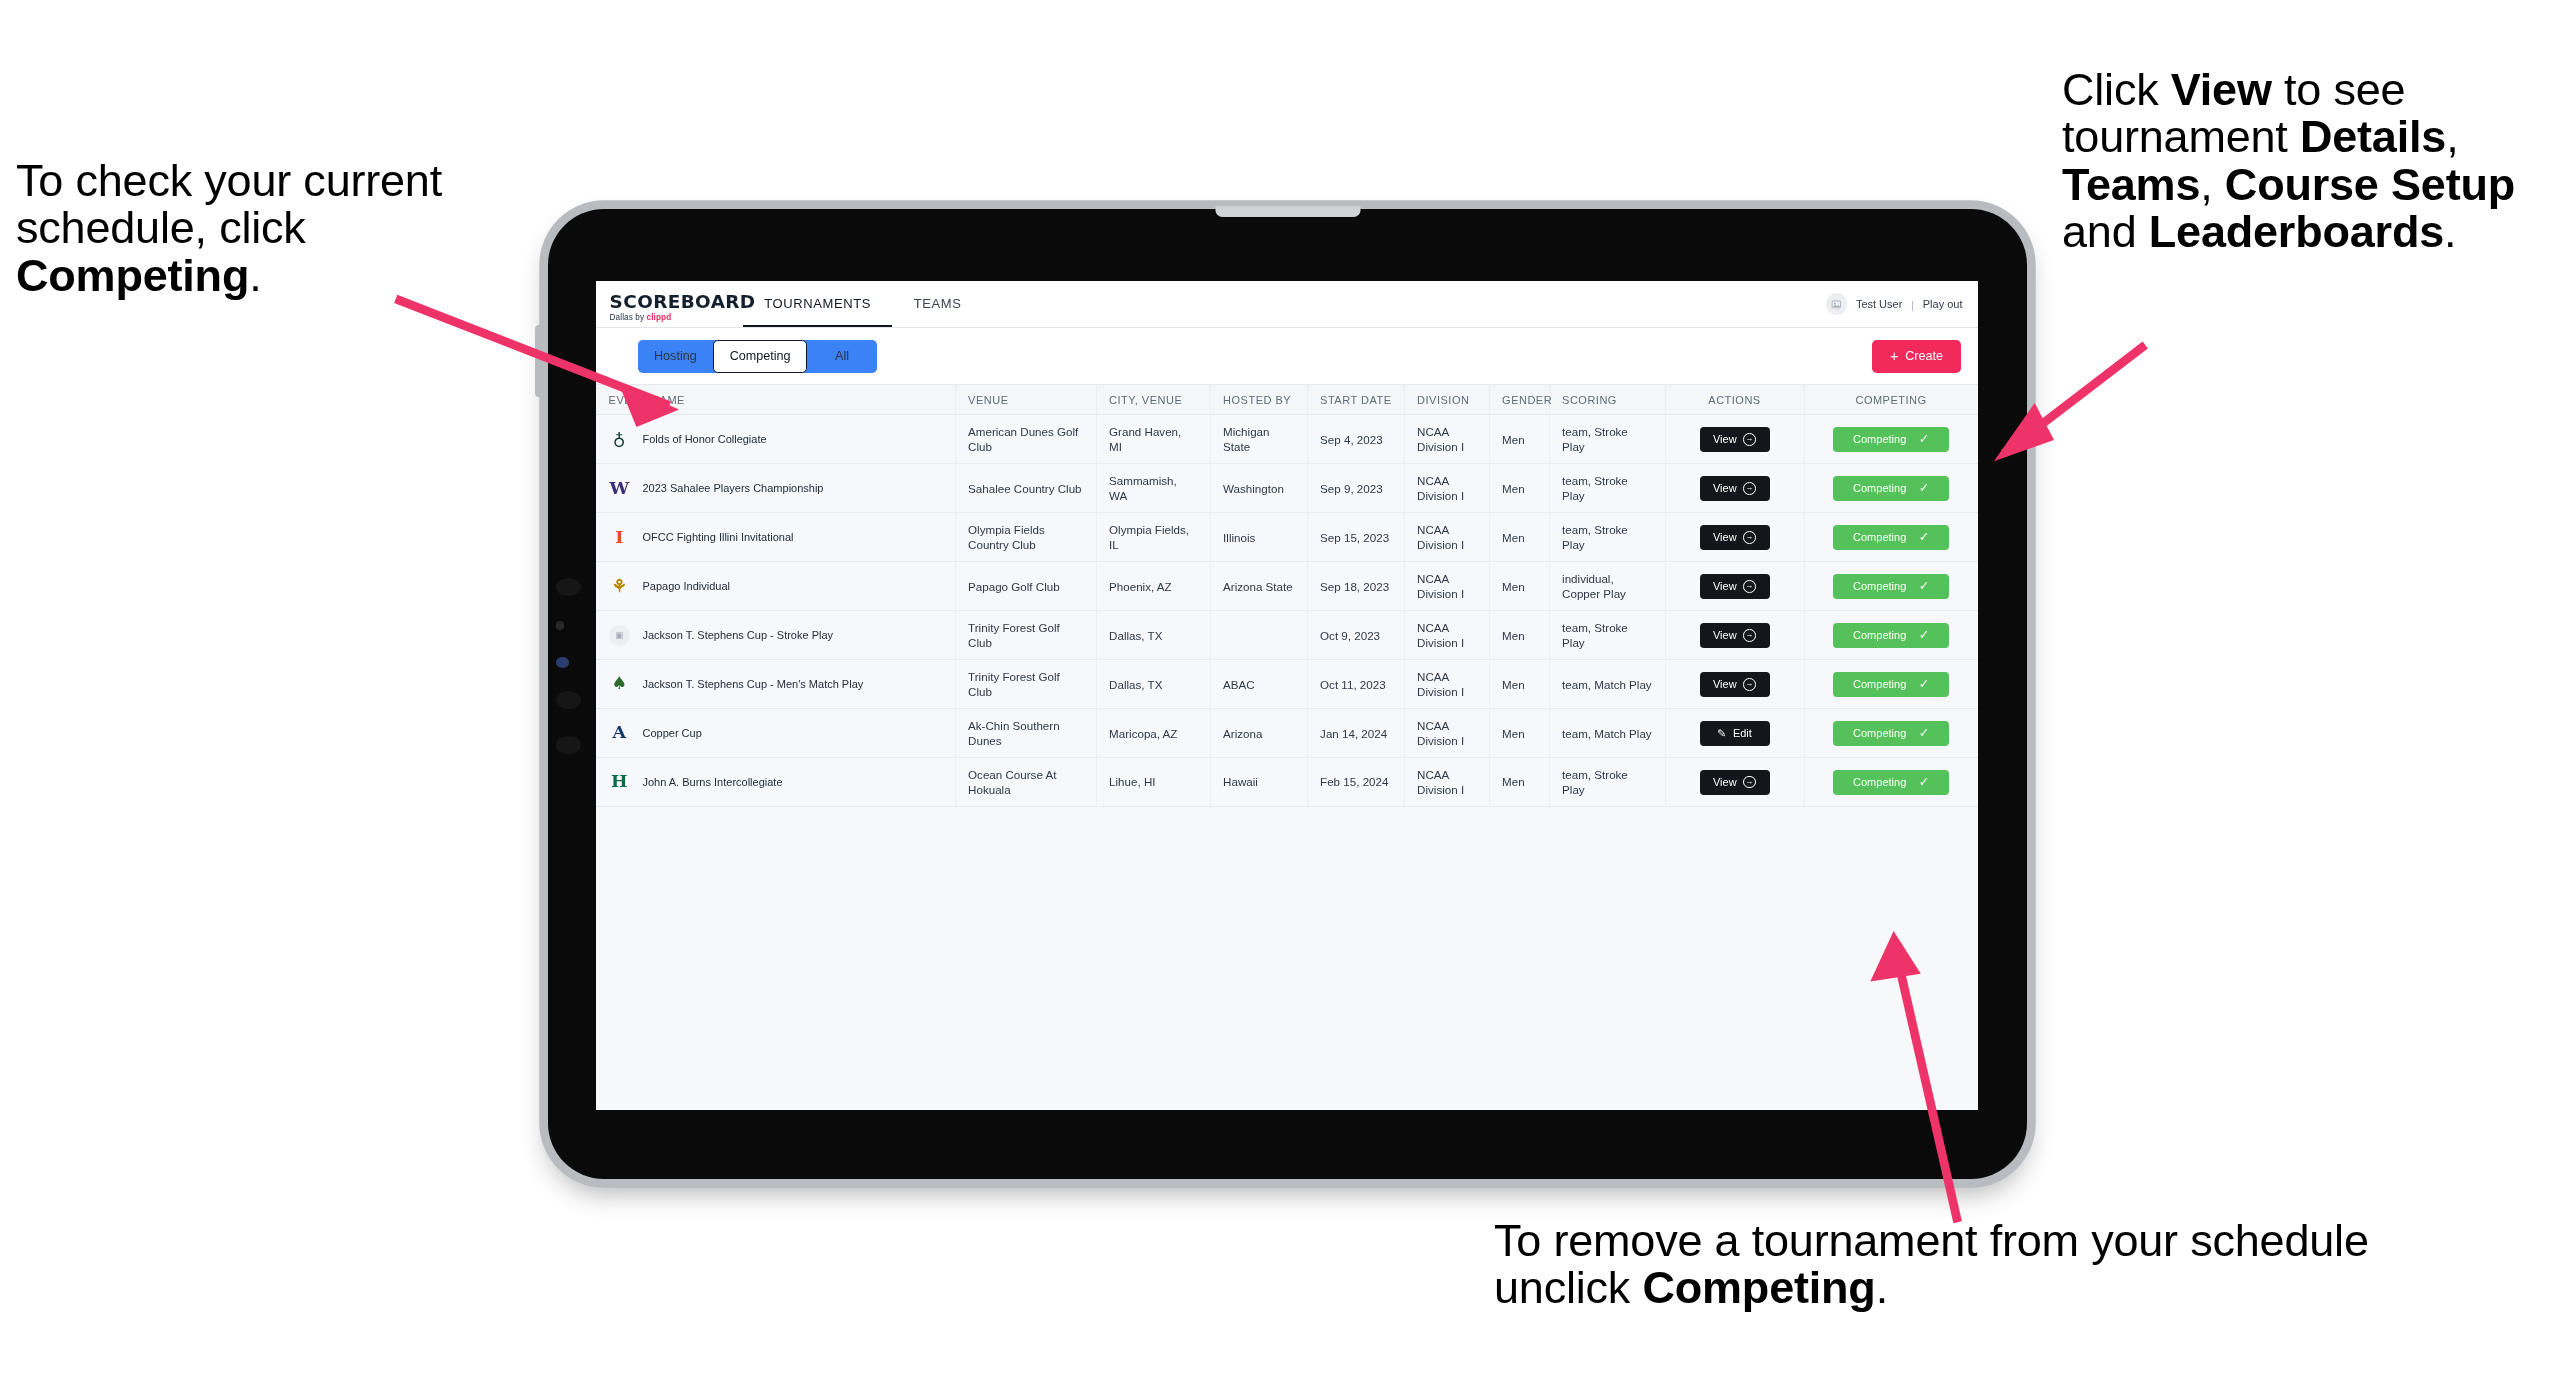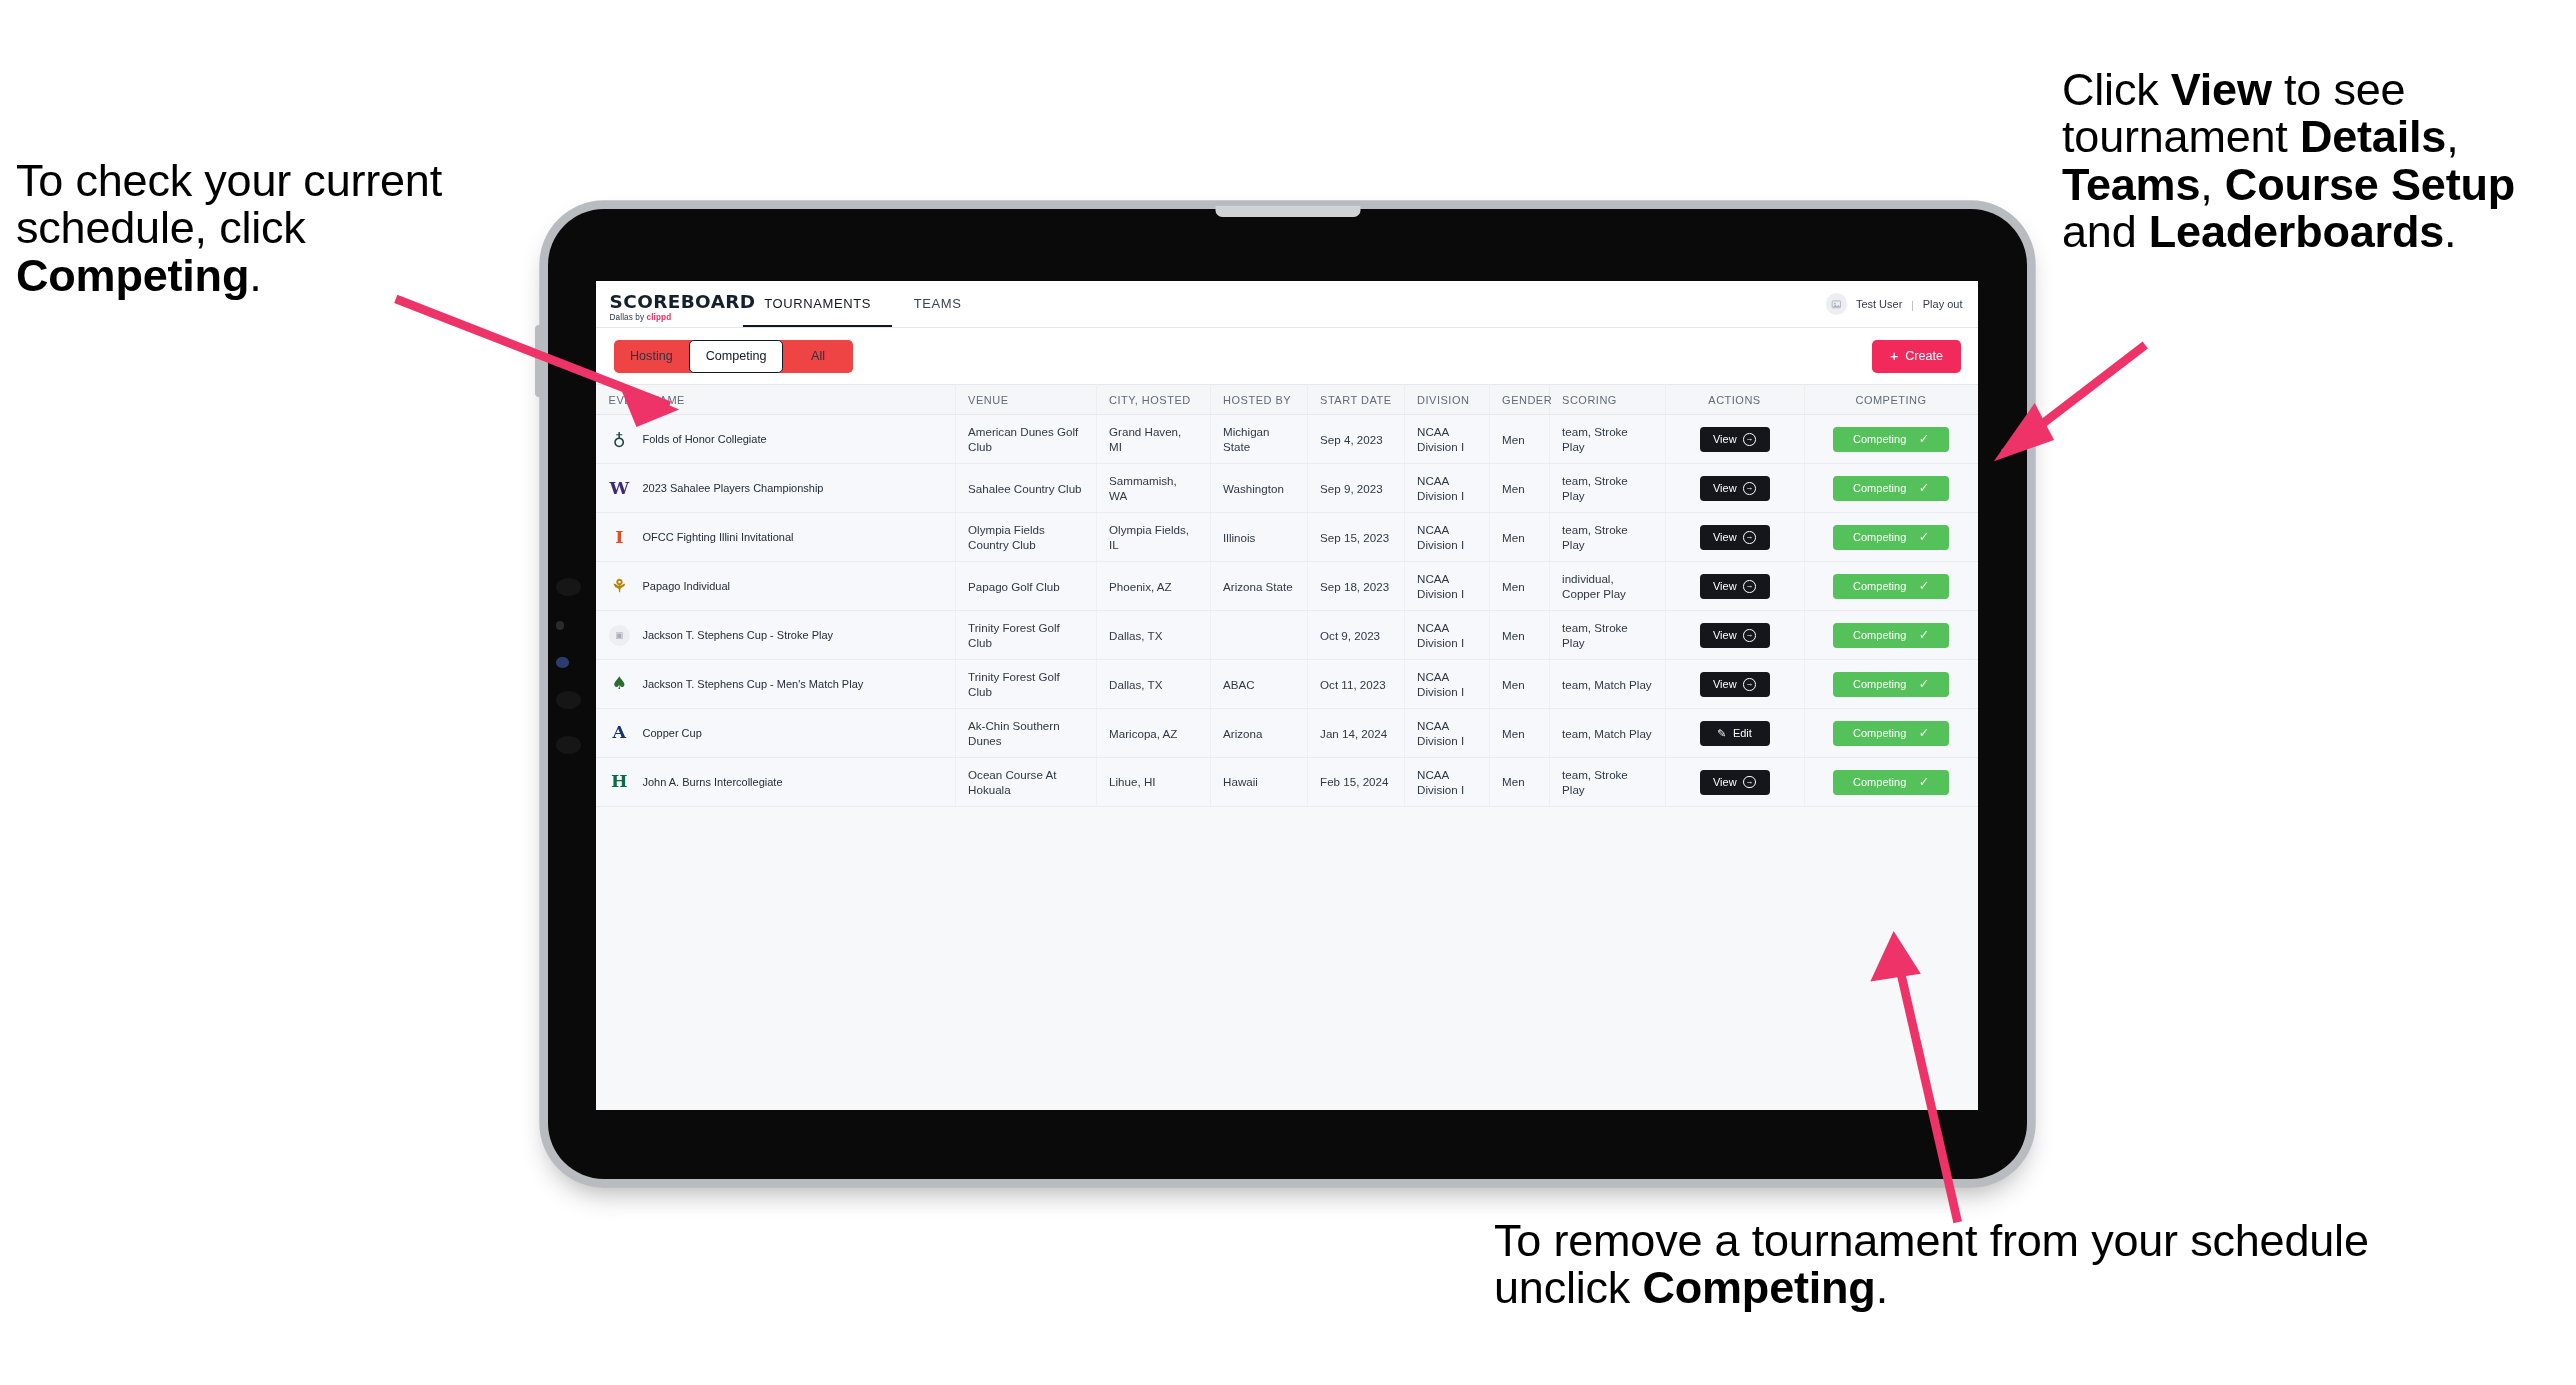--- a/index.html
+++ b/index.html
@@ -170,25 +170,26 @@
   #toolbar {
     background: #ffffff;
     height: 56px;
     padding: 0 17.5px;
     display: flex;
     align-items: center;
     justify-content: space-between;
   }
   #seg-group {
     display: flex;
-    background: #ef4444;
+    background: #3b82f6;
     border-radius: 4.8px;
     padding: 0;
     height: 33px;
     align-items: flex-end;
+    margin-left: 24px;
   }
   .seg {
     height: 33px;
     min-width: 70px;
     padding: 0 15.5px;
     display: flex;
     align-items: center;
     justify-content: center;
     font-size: 12.6px;
     color: #2d3543;
@@ -412,21 +413,21 @@
             <col style="width:85px">
             <col style="width:60px">
             <col style="width:116px">
             <col style="width:139px">
             <col style="width:174px">
           </colgroup>
           <thead>
             <tr>
               <th>EVENT NAME</th>
               <th>VENUE</th>
-              <th>CITY, HOSTED</th>
+              <th>CITY, VENUE</th>
               <th>HOSTED BY</th>
               <th>START DATE</th>
               <th>DIVISION</th>
               <th>GENDER</th>
               <th>SCORING</th>
               <th class="col-actions">ACTIONS</th>
               <th class="col-competing">COMPETING</th>
             </tr>
           </thead>
           <tbody id="table-body">

